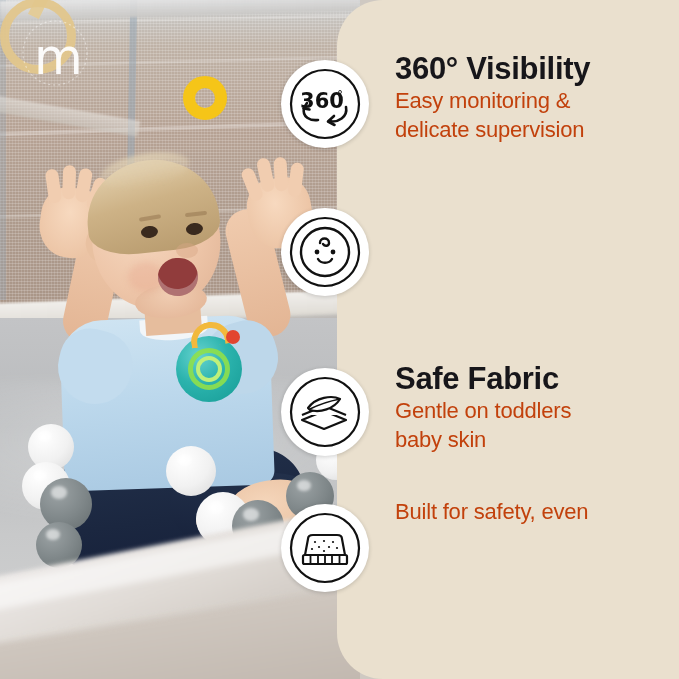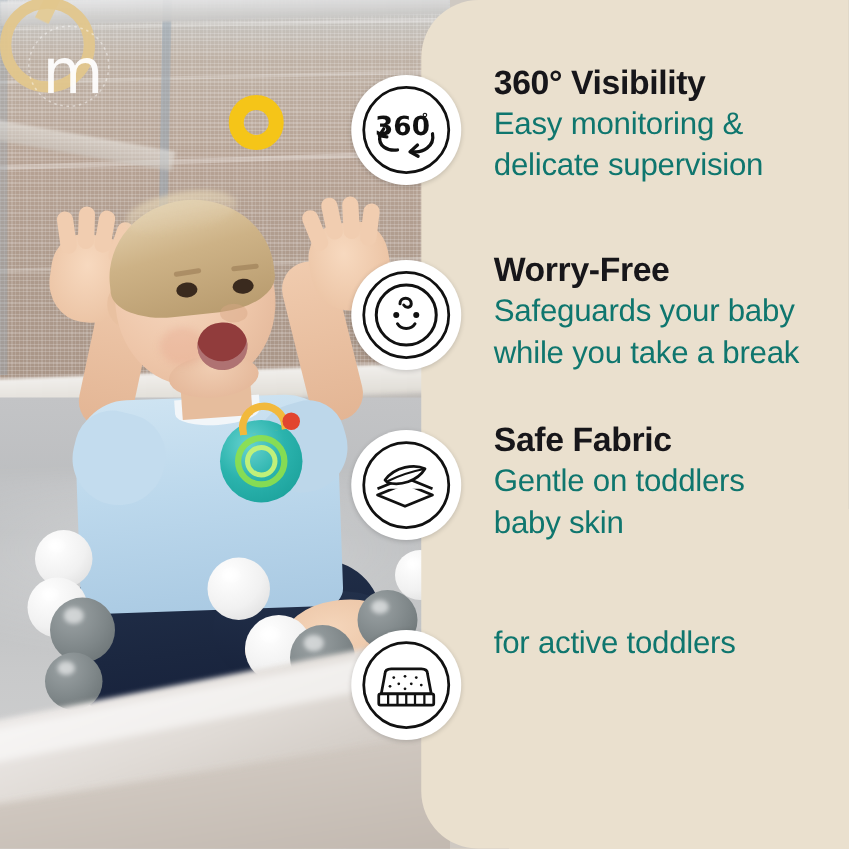--- a/index.html
+++ b/index.html
@@ -142,32 +142,32 @@
   .logo-ring-stem{position:absolute;left:30px;top:-16px;width:12px;height:30px;background:rgba(228,203,150,.95);transform:rotate(26deg);filter:blur(.5px);}
   .logo-m{position:absolute;left:30px;top:28px;font-size:50px;line-height:50px;color:rgba(255,255,255,.93);
     font-family:"DejaVu Sans", sans-serif;font-weight:400;}
   .logo-circle-text{position:absolute;left:14px;top:12px;width:74px;height:74px;opacity:.45;}
 
   
   .panel{position:absolute;left:337px;top:0;width:342px;height:679px;
     background:#eae0ce;border-radius:46px 0 0 46px;}
 
   .feature{position:absolute;left:0;width:342px;display:flex;align-items:flex-start;}
-  .f1{top:52px;} .f2{top:202px;} .f3{top:338px;} .f4{top:498px;}
+  .f1{top:52px;} .f2{top:202px;} .f3{top:362px;} .f4{top:498px;}
 
   .icon-wrap{position:absolute;width:88px;height:88px;border-radius:50%;background:#ffffff;
     display:flex;align-items:center;justify-content:center;
     box-shadow:0 1px 4px rgba(0,0,0,.18);}
   .i1{left:-56px;top:8px;} .i2{left:-56px;top:6px;} .i3{left:-56px;top:6px;} .i4{left:-56px;top:6px;}
   .icon-wrap svg{display:block;}
 
   .ftext{margin-left:58px;width:272px;}
-  .fhead{font-size:27px;font-weight:700;color:#17161a;line-height:1.08;letter-spacing:-.3px;
+  .fhead{font-size:31px;font-weight:700;color:#17161a;line-height:1.08;letter-spacing:-.3px;
     font-family:"Liberation Sans", sans-serif;margin:0 0 2px 0;}
-  .fbody{font-size:25px;font-weight:400;color:#0f766e;line-height:1.30;letter-spacing:-.2px;margin:0;}
+  .fbody{font-size:22px;font-weight:400;color:#c2410c;line-height:1.30;letter-spacing:-.2px;margin:0;}
 </style>
 </head>
 <body>
 
 <div id="root">
 
   <div class="photo">
 
     <div class="wall">
       <div class="wall-mesh"></div>
@@ -300,25 +300,20 @@
       <div class="icon-wrap i2">
         <svg width="74" height="74" viewBox="0 0 74 74">
           <circle cx="37" cy="37" r="34" fill="#fff" stroke="#111" stroke-width="2.2"></circle>
           <circle cx="37" cy="37" r="24" fill="none" stroke="#111" stroke-width="2.4"></circle>
           <path d="M32 28 C32 22, 41 22, 41 28 C41 31, 37 32, 35 29" fill="none" stroke="#111" stroke-width="2.4" stroke-linecap="round"></path>
           <circle cx="29" cy="37" r="2.4" fill="#111"></circle>
           <circle cx="45" cy="37" r="2.4" fill="#111"></circle>
           <path d="M30 44 C33 49, 41 49, 44 44" fill="none" stroke="#111" stroke-width="2.4" stroke-linecap="round"></path>
         </svg>
       </div>
-      <div class="ftext">
-        <p class="fhead">Worry-Free</p>
-        <p class="fbody">Safeguards your baby</p>
-        <p class="fbody">while you take a break</p>
-      </div>
     </div>
 
     <div class="feature f3">
       <div class="icon-wrap i3">
         <svg width="74" height="74" viewBox="0 0 74 74">
           <circle cx="37" cy="37" r="34" fill="#fff" stroke="#111" stroke-width="2.2"></circle>
           <path d="M14 45 L36 36 L58 45 L36 54 Z" fill="#fff" stroke="#111" stroke-width="2.2" stroke-linejoin="round"></path>
           <path d="M14 40 L36 31 L58 40" fill="#fff" stroke="#111" stroke-width="2.2" stroke-linejoin="round"></path>
           <path d="M20 33 C28 22, 44 20, 52 24 C46 34, 32 38, 22 35 Z" fill="#fff" stroke="#111" stroke-width="2.2" stroke-linejoin="round"></path>
           <path d="M22 34 C30 30, 42 26, 52 24" fill="none" stroke="#111" stroke-width="1.7"></path>
@@ -342,18 +337,18 @@
             <circle cx="36" cy="30" r="1.1" fill="#111"></circle>
           <circle cx="45" cy="31" r="1.1" fill="#111"></circle>
             <circle cx="31" cy="36" r="1.1" fill="#111"></circle>
           <circle cx="41" cy="36" r="1.1" fill="#111"></circle>
             <circle cx="24" cy="38" r="1.1" fill="#111"></circle>
           <circle cx="49" cy="37" r="1.1" fill="#111"></circle>
             <circle cx="36" cy="40" r="1.1" fill="#111"></circle>
         </svg>
       </div>
       <div class="ftext">
-        <p class="fbody">for active toddlers</p>
+        <p class="fbody">Built for safety, even</p>
       </div>
     </div>
 
   </div>
 </div>
 
 </body></html>

